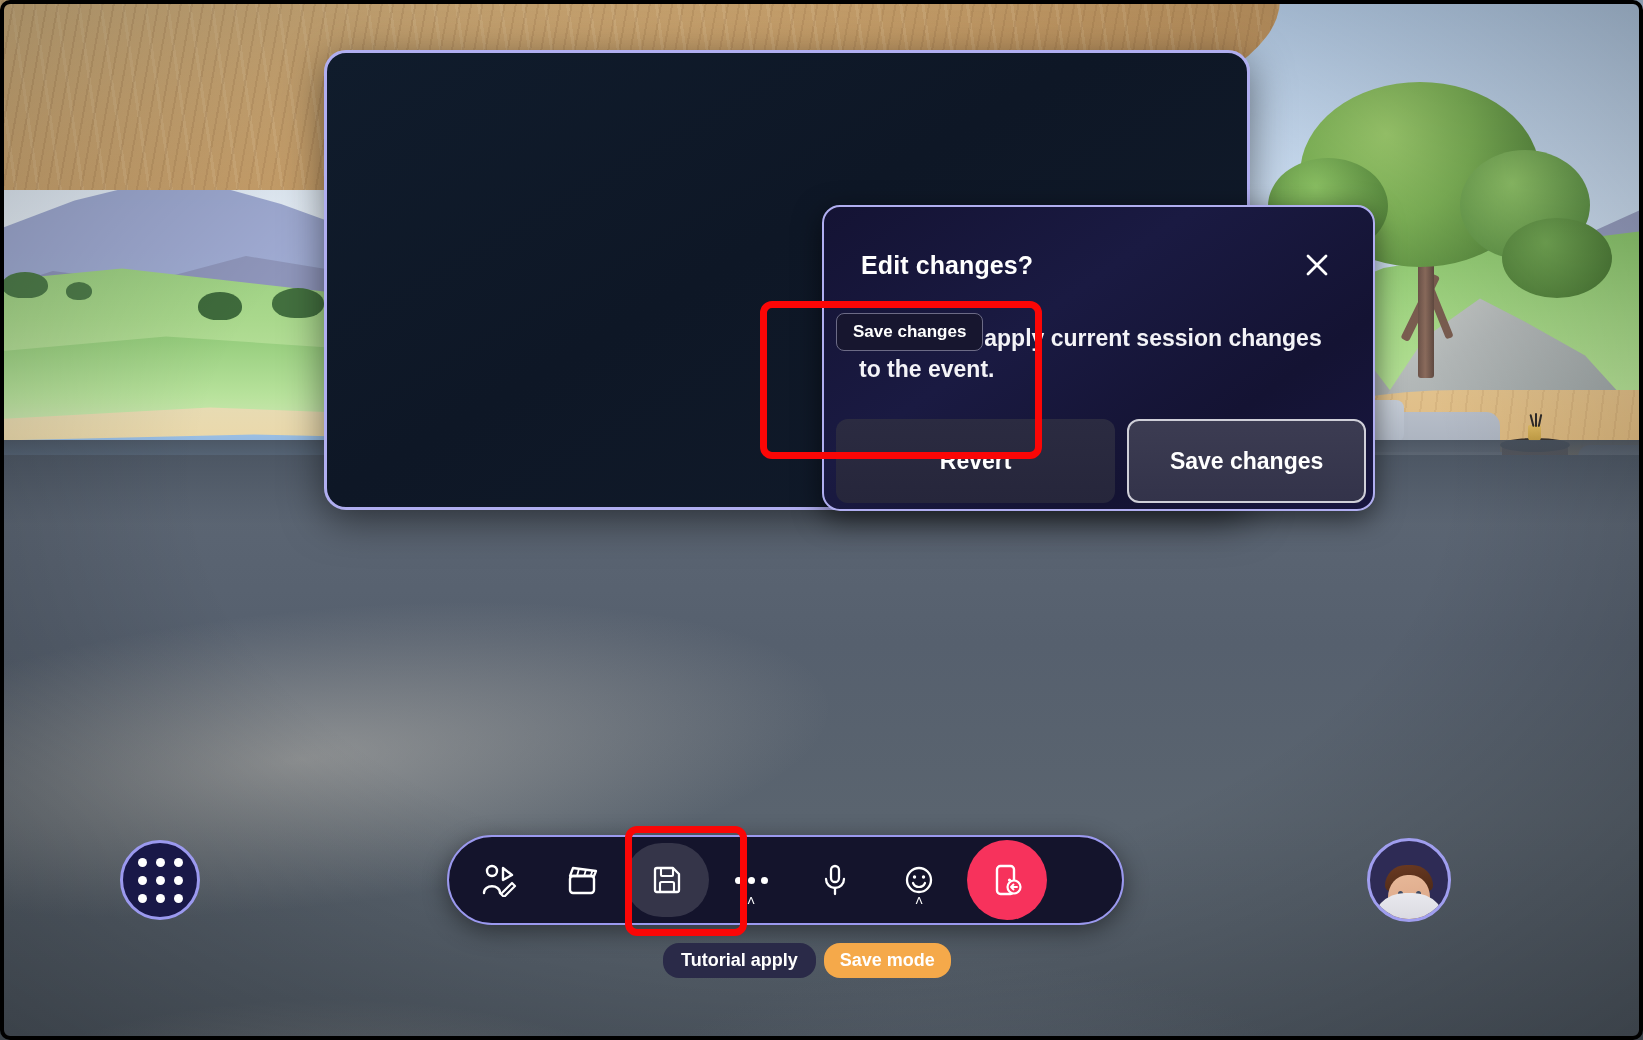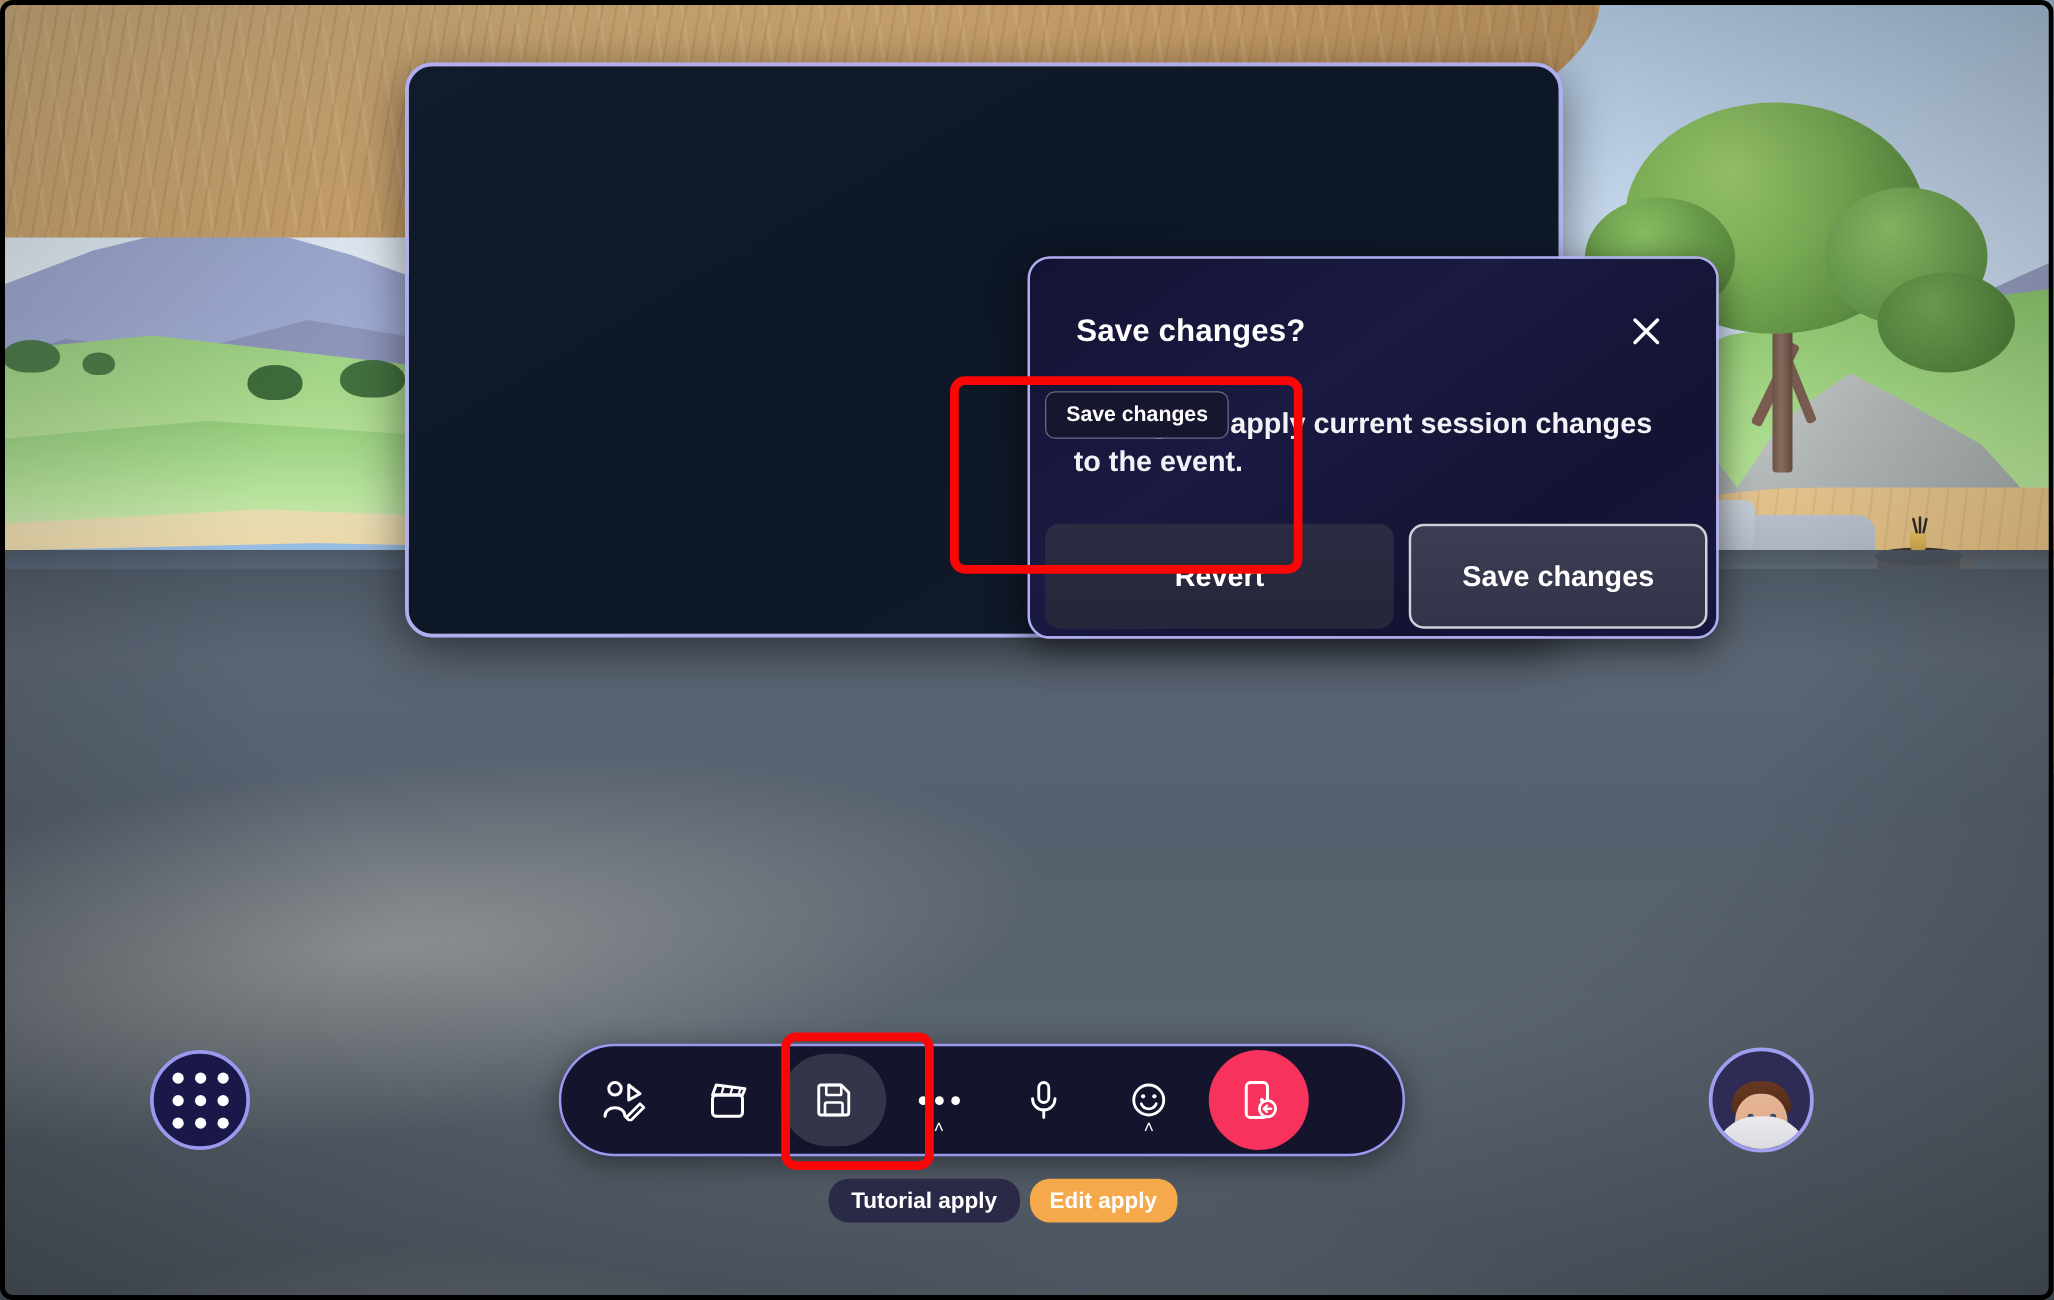--- a/index.html
+++ b/index.html
@@ -430,21 +430,21 @@
 
   <div class="floor"></div>
   <div class="floor-top"></div>
   <div class="floor-sheen"></div>
   <div class="vignette"></div>
 </div>
 
 <div id="event-panel">
 
   <div id="save-dialog">
-    <div class="dlg-title">Save changes?</div>
+    <div class="dlg-title">Edit changes?</div>
     <div class="dlg-body">Saving will apply current session changes to the event.</div>
 
     <div class="dlg-actions">
       <button class="btn-revert">Revert</button>
       <button class="btn-save">Save changes</button>
     </div>
   </div>
 
   <div class="dlg-close">
     <svg width="26" height="26" viewBox="0 0 26 26" aria-hidden="true">
@@ -537,16 +537,16 @@
 <div id="avatar-button">
   <div class="av-hair"></div>
   <div class="av-face"></div>
   <div class="av-eye" style="left:28px;"></div>
   <div class="av-eye" style="left:46px;"></div>
   <div class="av-body"></div>
 </div>
 
 <div id="status-row">
   <div class="chip-event">Tutorial apply</div>
-  <div class="chip-edit">Edit apply</div>
+  <div class="chip-edit">Save mode</div>
 </div>
 
 <div class="screen-round"></div>
 
 </body></html>

